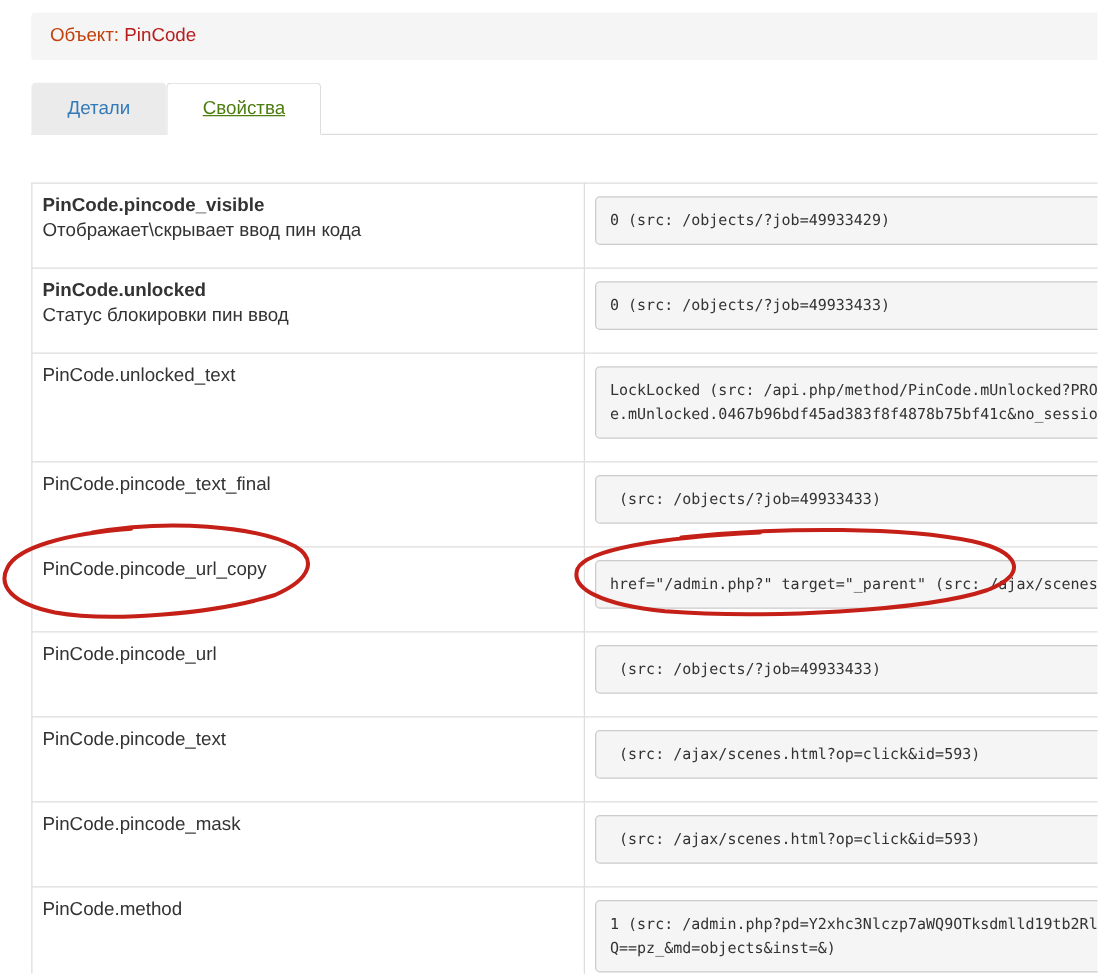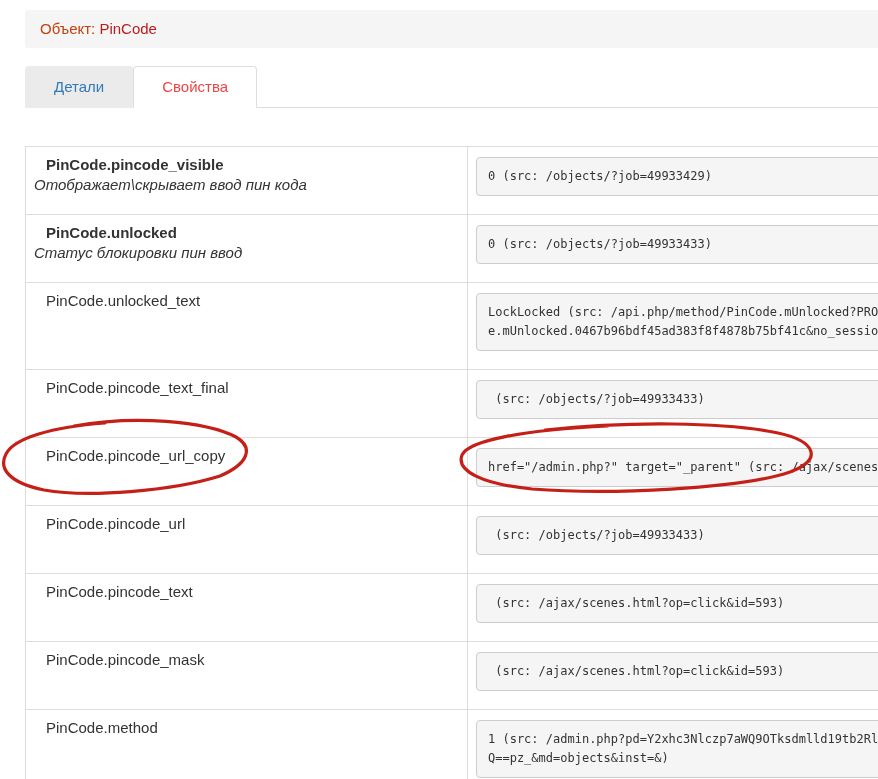--- a/index.html
+++ b/index.html
@@ -45,40 +45,41 @@
     line-height: 20px;
     color: #337ab7;
     text-decoration: none;
     cursor: pointer;
     border: 1px solid transparent;
     border-radius: 4px 4px 0 0;
   }
   .nav-tabs li.gray a { background: #ebebeb; }
   .nav-tabs li.active a {
     background: #fff;
-    color: #ef4444;
+    color: #4d7c0f;
     border-color: #ddd #ddd transparent #ddd;
+    text-decoration: underline;
   }
   
   table.props {
     margin-top: 38px;
     border-collapse: collapse;
     width: 1055px;
     table-layout: fixed;
   }
   table.props td {
     border: 1px solid #ddd;
     vertical-align: top;
     padding: 8px;
   }
   td.prop-name { width: 442px; }
   td.prop-value { width: 613px; }
-  .pname { font-size: 15px; line-height: 20px; color: #333; margin-left: 12px; }
+  .pname { font-size: 15px; line-height: 20px; color: #333; }
   tr.has-desc .pname { font-weight: bold; }
-  .pdesc { font-size: 15px; line-height: 20px; font-style: italic; color: #333; }
+  .pdesc { font-size: 15px; line-height: 20px; color: #333; }
   td.prop-value pre {
     margin: 2px 0 10px 0;
     background: #f5f5f5;
     border: 1px solid #ccc;
     border-radius: 4px;
     padding: 9px 11px;
     font-family: "DejaVu Sans Mono", monospace;
     font-size: 12px;
     line-height: 19px;
     color: #333;

